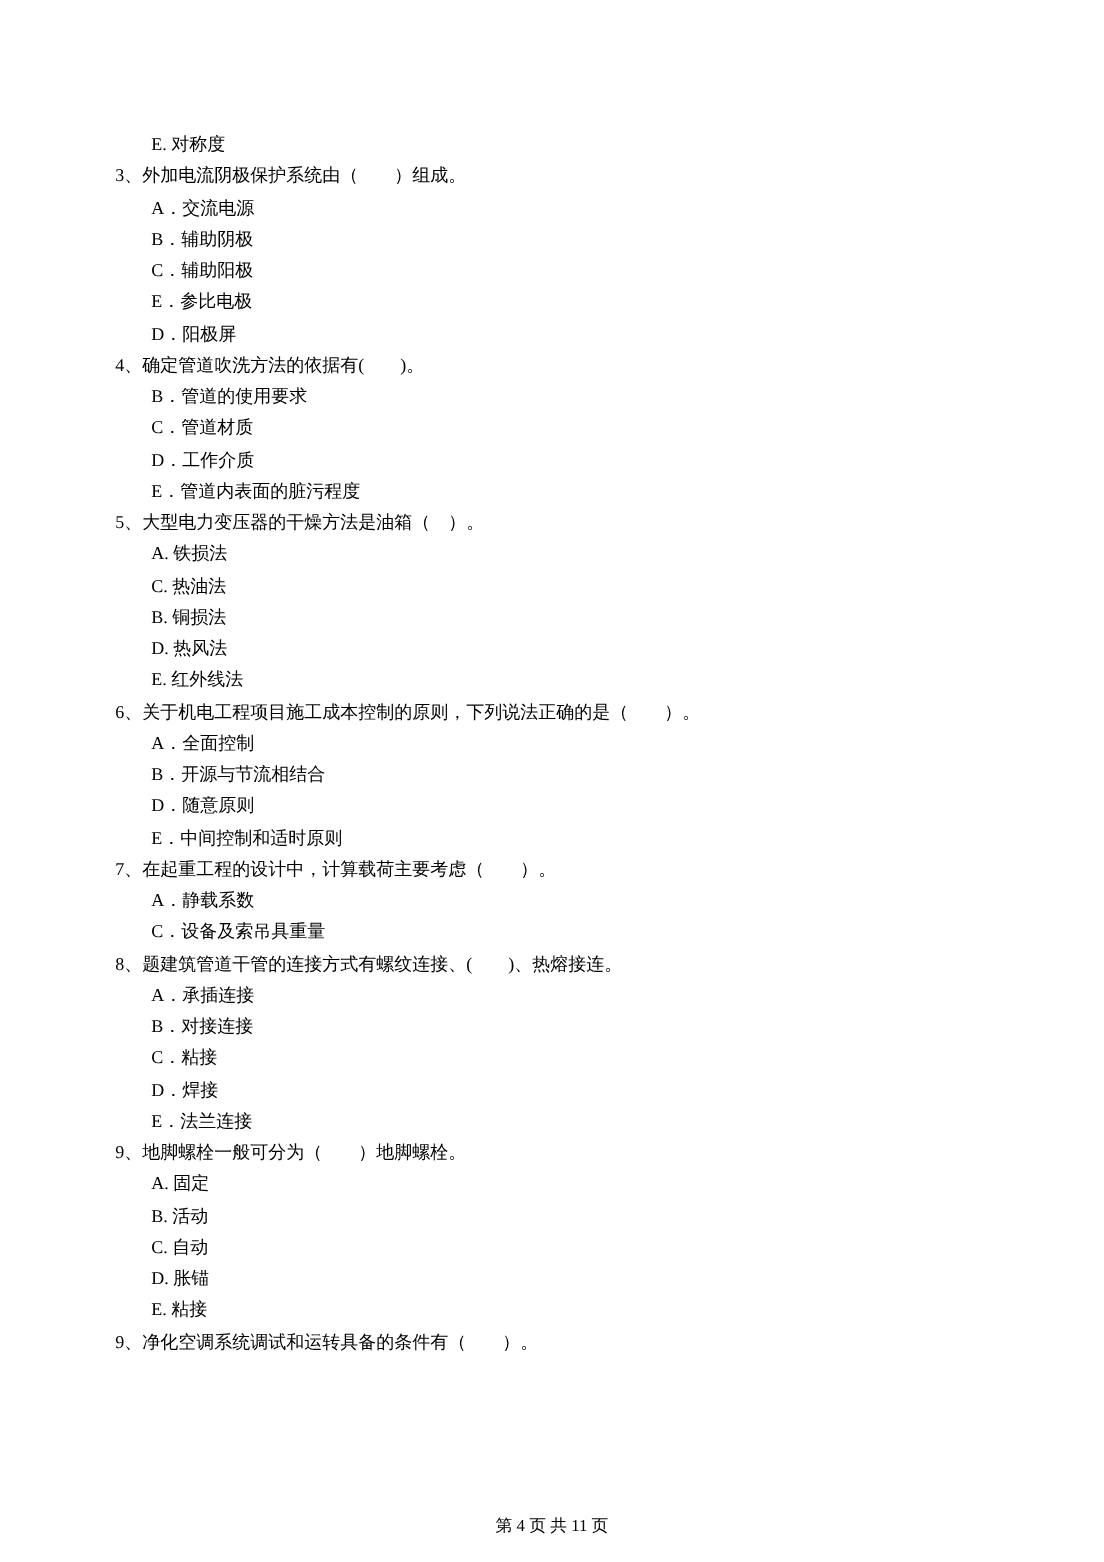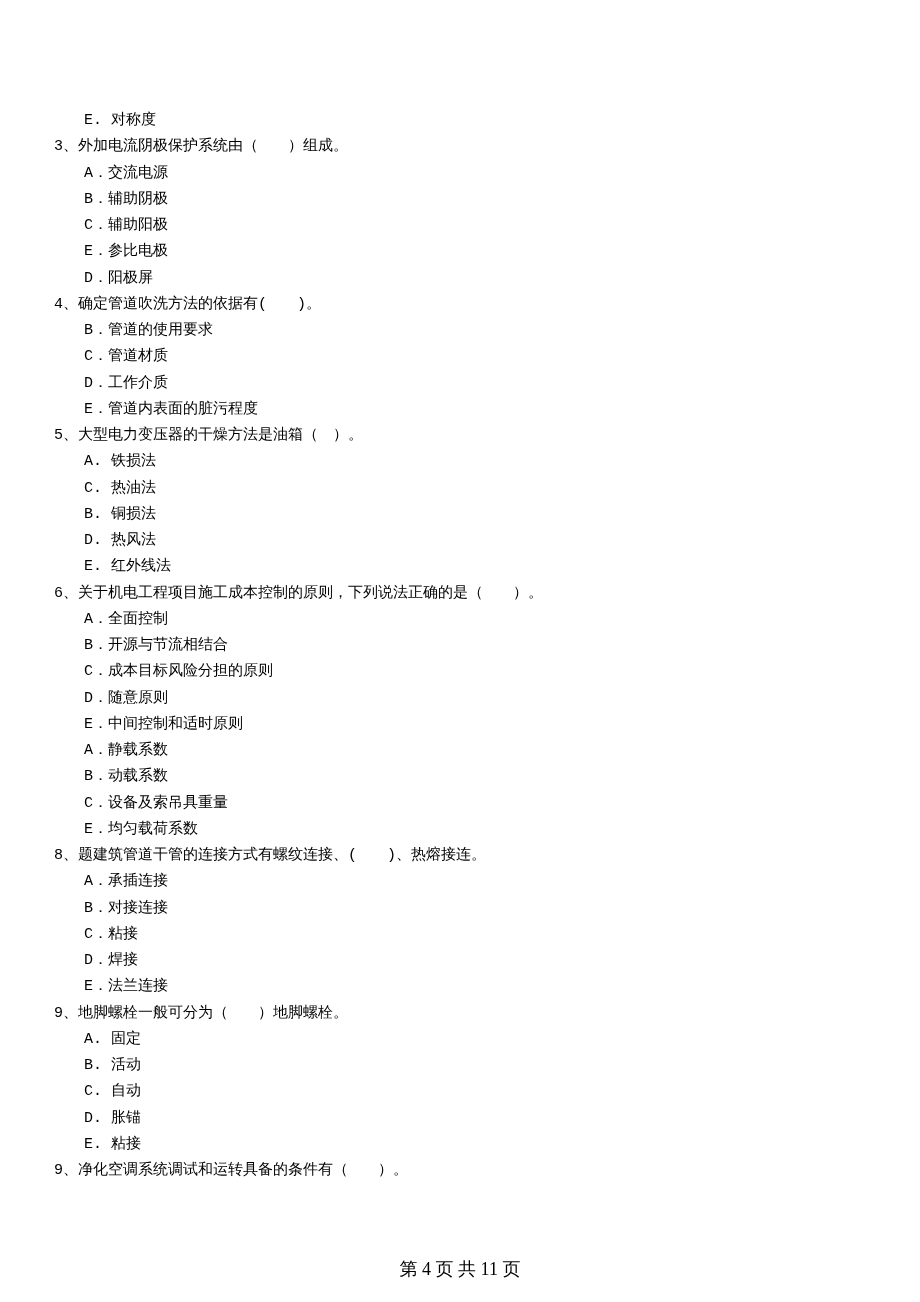--- a/index.html
+++ b/index.html
@@ -12,37 +12,36 @@
       height: 1302px;
       background: #ffffff;
       font-family: "SimSun", "宋体", serif;
       font-size: 15px;
       color: #000000;
       line-height: 1.75;
       position: relative;
     }
     .content {
       padding-top: 108px;
-      padding-left: 54px;
+      padding-left: 96px;
       padding-right: 100px;
-      font-family: Liberation Mono, monospace;
     }
     .option-indent {
       padding-left: 30px;
     }
     .question {
       padding-left: 0;
     }
     .footer {
       position: absolute;
       bottom: 17px;
       left: 0;
       width: 100%;
       text-align: center;
-      font-size: 18px;
+      font-size: 14px;
     }
   </style>
 </head>
 <body>
 
 <div class="content">
   <div class="option-indent">E. 对称度</div>
   <div id="questions-container">
       <div class="question">
         <div>3、外加电流阴极保护系统由（　　）组成。</div>
@@ -64,29 +63,27 @@
         <div class="option-indent">A. 铁损法</div>
         <div class="option-indent">C. 热油法</div>
         <div class="option-indent">B. 铜损法</div>
         <div class="option-indent">D. 热风法</div>
         <div class="option-indent">E. 红外线法</div>
       </div>
       <div class="question">
         <div>6、关于机电工程项目施工成本控制的原则，下列说法正确的是（　　）。</div>
         <div class="option-indent">A．全面控制</div>
         <div class="option-indent">B．开源与节流相结合</div>
-        <div class="option-indent">C．成本目标风险分担的原则</div>
         <div class="option-indent">D．随意原则</div>
         <div class="option-indent">E．中间控制和适时原则</div>
       </div>
       <div class="question">
+        <div>7、在起重工程的设计中，计算载荷主要考虑（　　）。</div>
         <div class="option-indent">A．静载系数</div>
-        <div class="option-indent">B．动载系数</div>
         <div class="option-indent">C．设备及索吊具重量</div>
-        <div class="option-indent">E．均匀载荷系数</div>
       </div>
       <div class="question">
         <div>8、题建筑管道干管的连接方式有螺纹连接、(　　)、热熔接连。</div>
         <div class="option-indent">A．承插连接</div>
         <div class="option-indent">B．对接连接</div>
         <div class="option-indent">C．粘接</div>
         <div class="option-indent">D．焊接</div>
         <div class="option-indent">E．法兰连接</div>
       </div>
       <div class="question">

